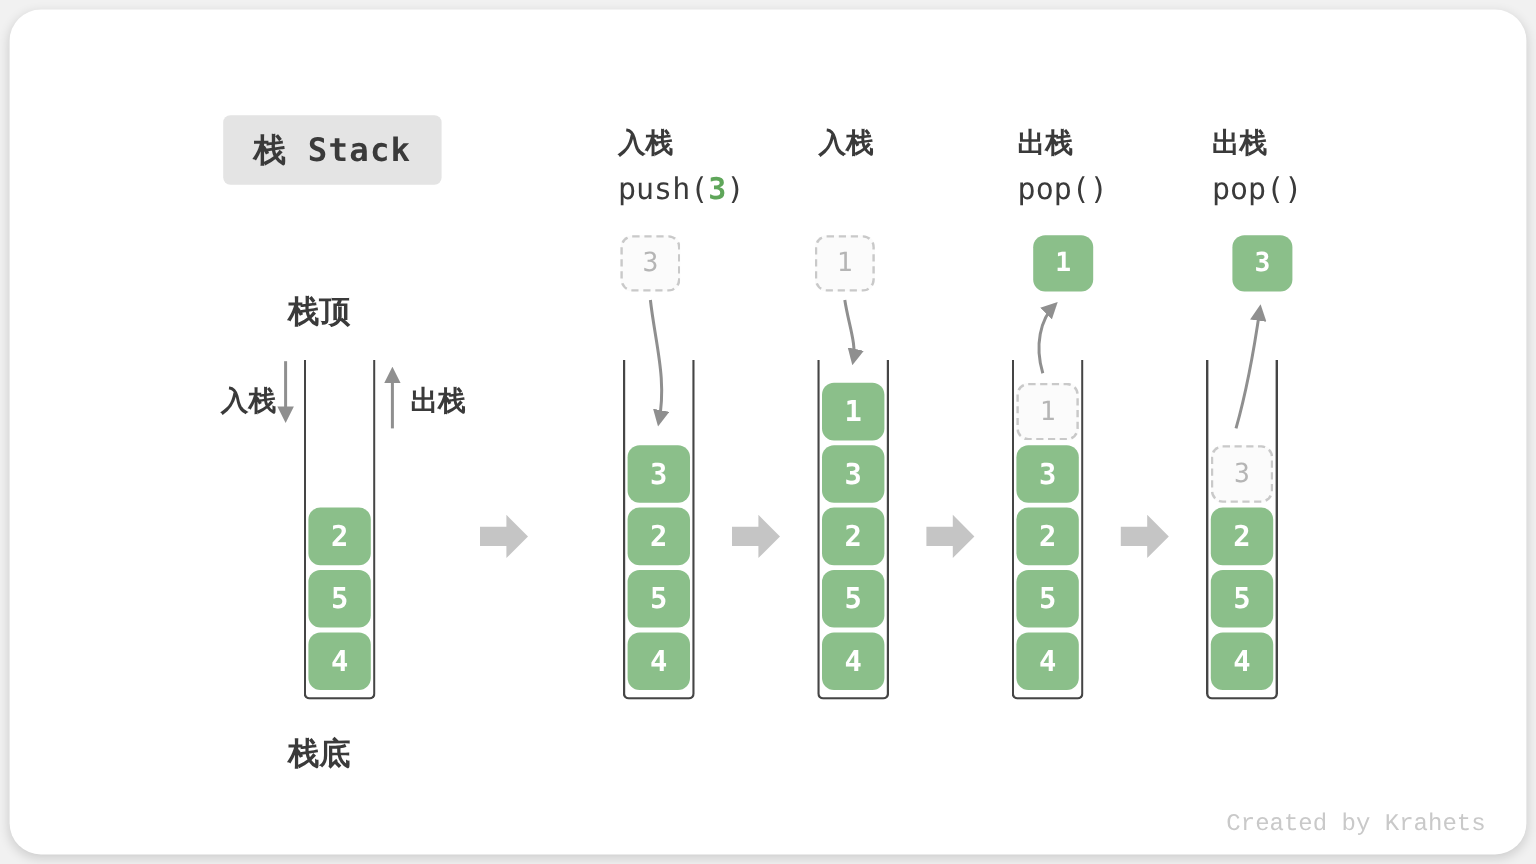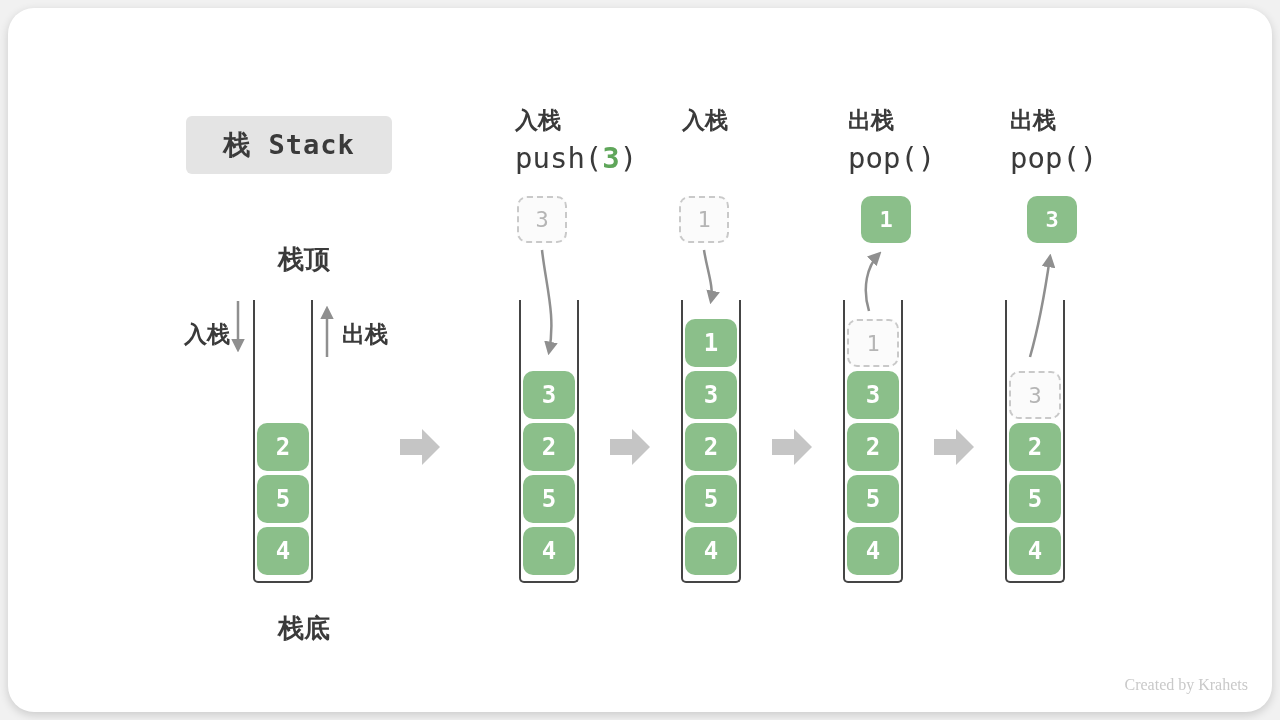--- a/index.html
+++ b/index.html
@@ -7,48 +7,48 @@
     --text-dark:#3A3A3A; --ghost-border:#C9C9C9; --ghost-text:#B5B5B5;
     --ghost-bg:#FBFBFB; --arrow-gray:#8F8F8F; --block-arrow-gray:#C5C5C5;
     --footer-gray:#C9C9C9; --wall:#454545;
   }
   html,body{margin:0;padding:0;}
   body{background:#f1f1f1; font-family:"DejaVu Sans", sans-serif;}
   .stage{position:relative;width:1280px;height:720px;overflow:hidden;}
   .card{position:absolute;inset:8px;background:#ffffff;border-radius:26px;
         box-shadow:0 3px 10px rgba(0,0,0,0.16);}
   .abs{position:absolute;}
-  .title-box{left:186px;top:116px;width:206px;height:58px;border-radius:6px;
+  .title-box{left:186px;top:96px;width:182px;height:58px;border-radius:6px;
         background:var(--title-box-bg);display:flex;align-items:center;justify-content:center;
         font-family:"DejaVu Sans Mono","DejaVu Sans",monospace;font-size:27px;font-weight:700;
         color:var(--text-dark);letter-spacing:1px;}
   .cn-label{color:var(--text-dark);font-weight:700;}
-  .top-bottom{width:90px;text-align:right;font-size:26px;}
+  .top-bottom{width:90px;text-align:left;font-size:26px;}
   .side-label{width:80px;font-size:23px;top:319px;}
   .op{top:106px;width:170px;}
   .op .op-name{font-size:23px;font-weight:700;color:var(--text-dark);line-height:28px;}
-  .op .op-code{margin-top:10px;font-family:"DejaVu Sans Mono",monospace;font-size:29px;
+  .op .op-code{margin-top:10px;font-family:"DejaVu Sans Mono",monospace;font-size:25px;
         color:var(--text-dark);line-height:28px;}
   .op .op-code .arg{color:var(--code-arg-green);font-weight:700;}
   .container{top:300px;width:60px;height:283px;border-left:2px solid var(--wall);
         border-right:2px solid var(--wall);border-bottom:2px solid var(--wall);
         border-radius:0 0 5px 5px;box-sizing:border-box;}
   .block{width:52px;height:48px;border-radius:10px;background:var(--block-green);
         color:#ffffff;font-family:"DejaVu Sans Mono","DejaVu Sans",monospace;
         font-size:24px;font-weight:700;display:flex;align-items:center;justify-content:center;}
   .ghost{background:var(--ghost-bg);border:2px dashed var(--ghost-border);
         box-sizing:border-box;color:var(--ghost-text);font-weight:400;font-size:22px;}
   .float-box{top:196px;width:50px;height:47px;border-radius:10px;
         font-family:"DejaVu Sans Mono","DejaVu Sans",monospace;font-size:22px;
         display:flex;align-items:center;justify-content:center;}
   .float-solid{background:var(--block-green);color:#fff;font-weight:700;}
   .float-dashed{background:var(--ghost-bg);border:2px dashed var(--ghost-border);
         box-sizing:border-box;color:var(--ghost-text);}
-  .footer{right:32px;top:676px;font-family:Liberation Serif, serif;
-        font-size:16px;color:var(--footer-gray);}
+  .footer{right:42px;top:676px;font-family:Liberation Mono, monospace;
+        font-size:20px;color:var(--footer-gray);}
   #arrow-svg{position:absolute;inset:0;pointer-events:none;}
   #arrow-svg .curve{stroke:var(--arrow-gray);stroke-width:2.5;fill:none;}
   #arrow-svg .block-arrow{fill:var(--block-arrow-gray);}
   #arrow-svg marker path{fill:var(--arrow-gray);}
 </style>
 </head>
 <body>
 
 <div class="stage">
   <div class="card"></div>

